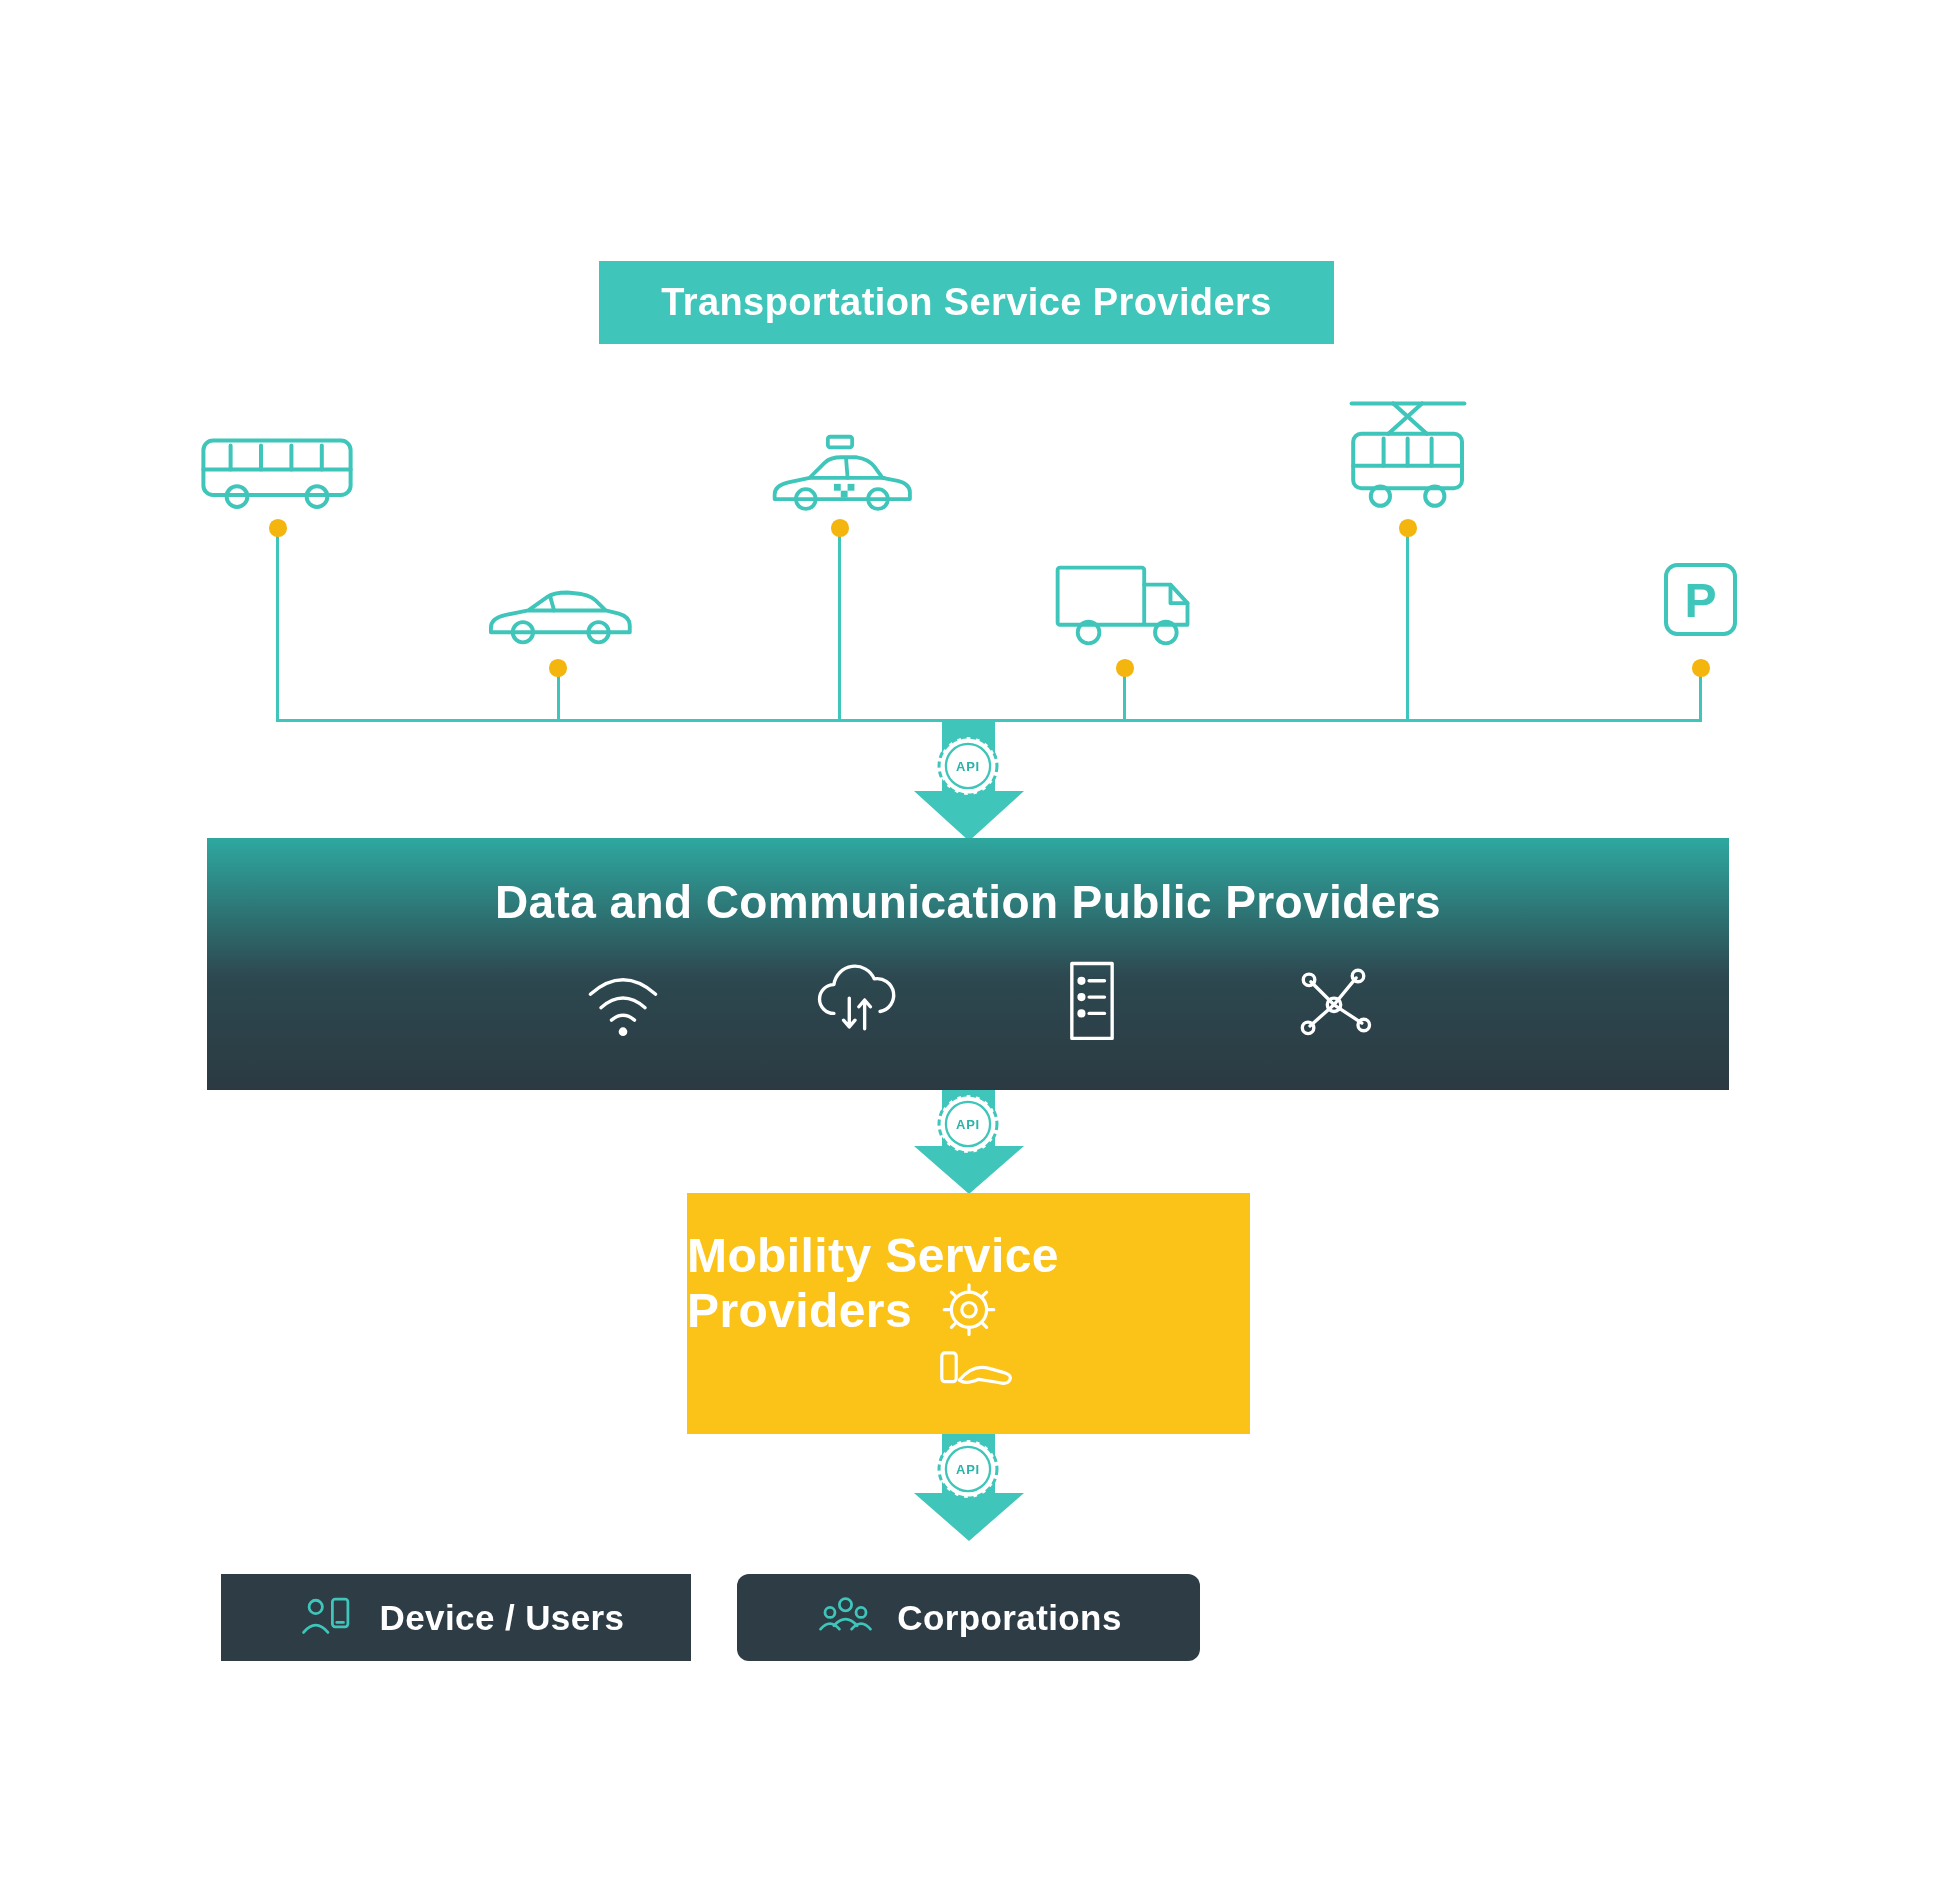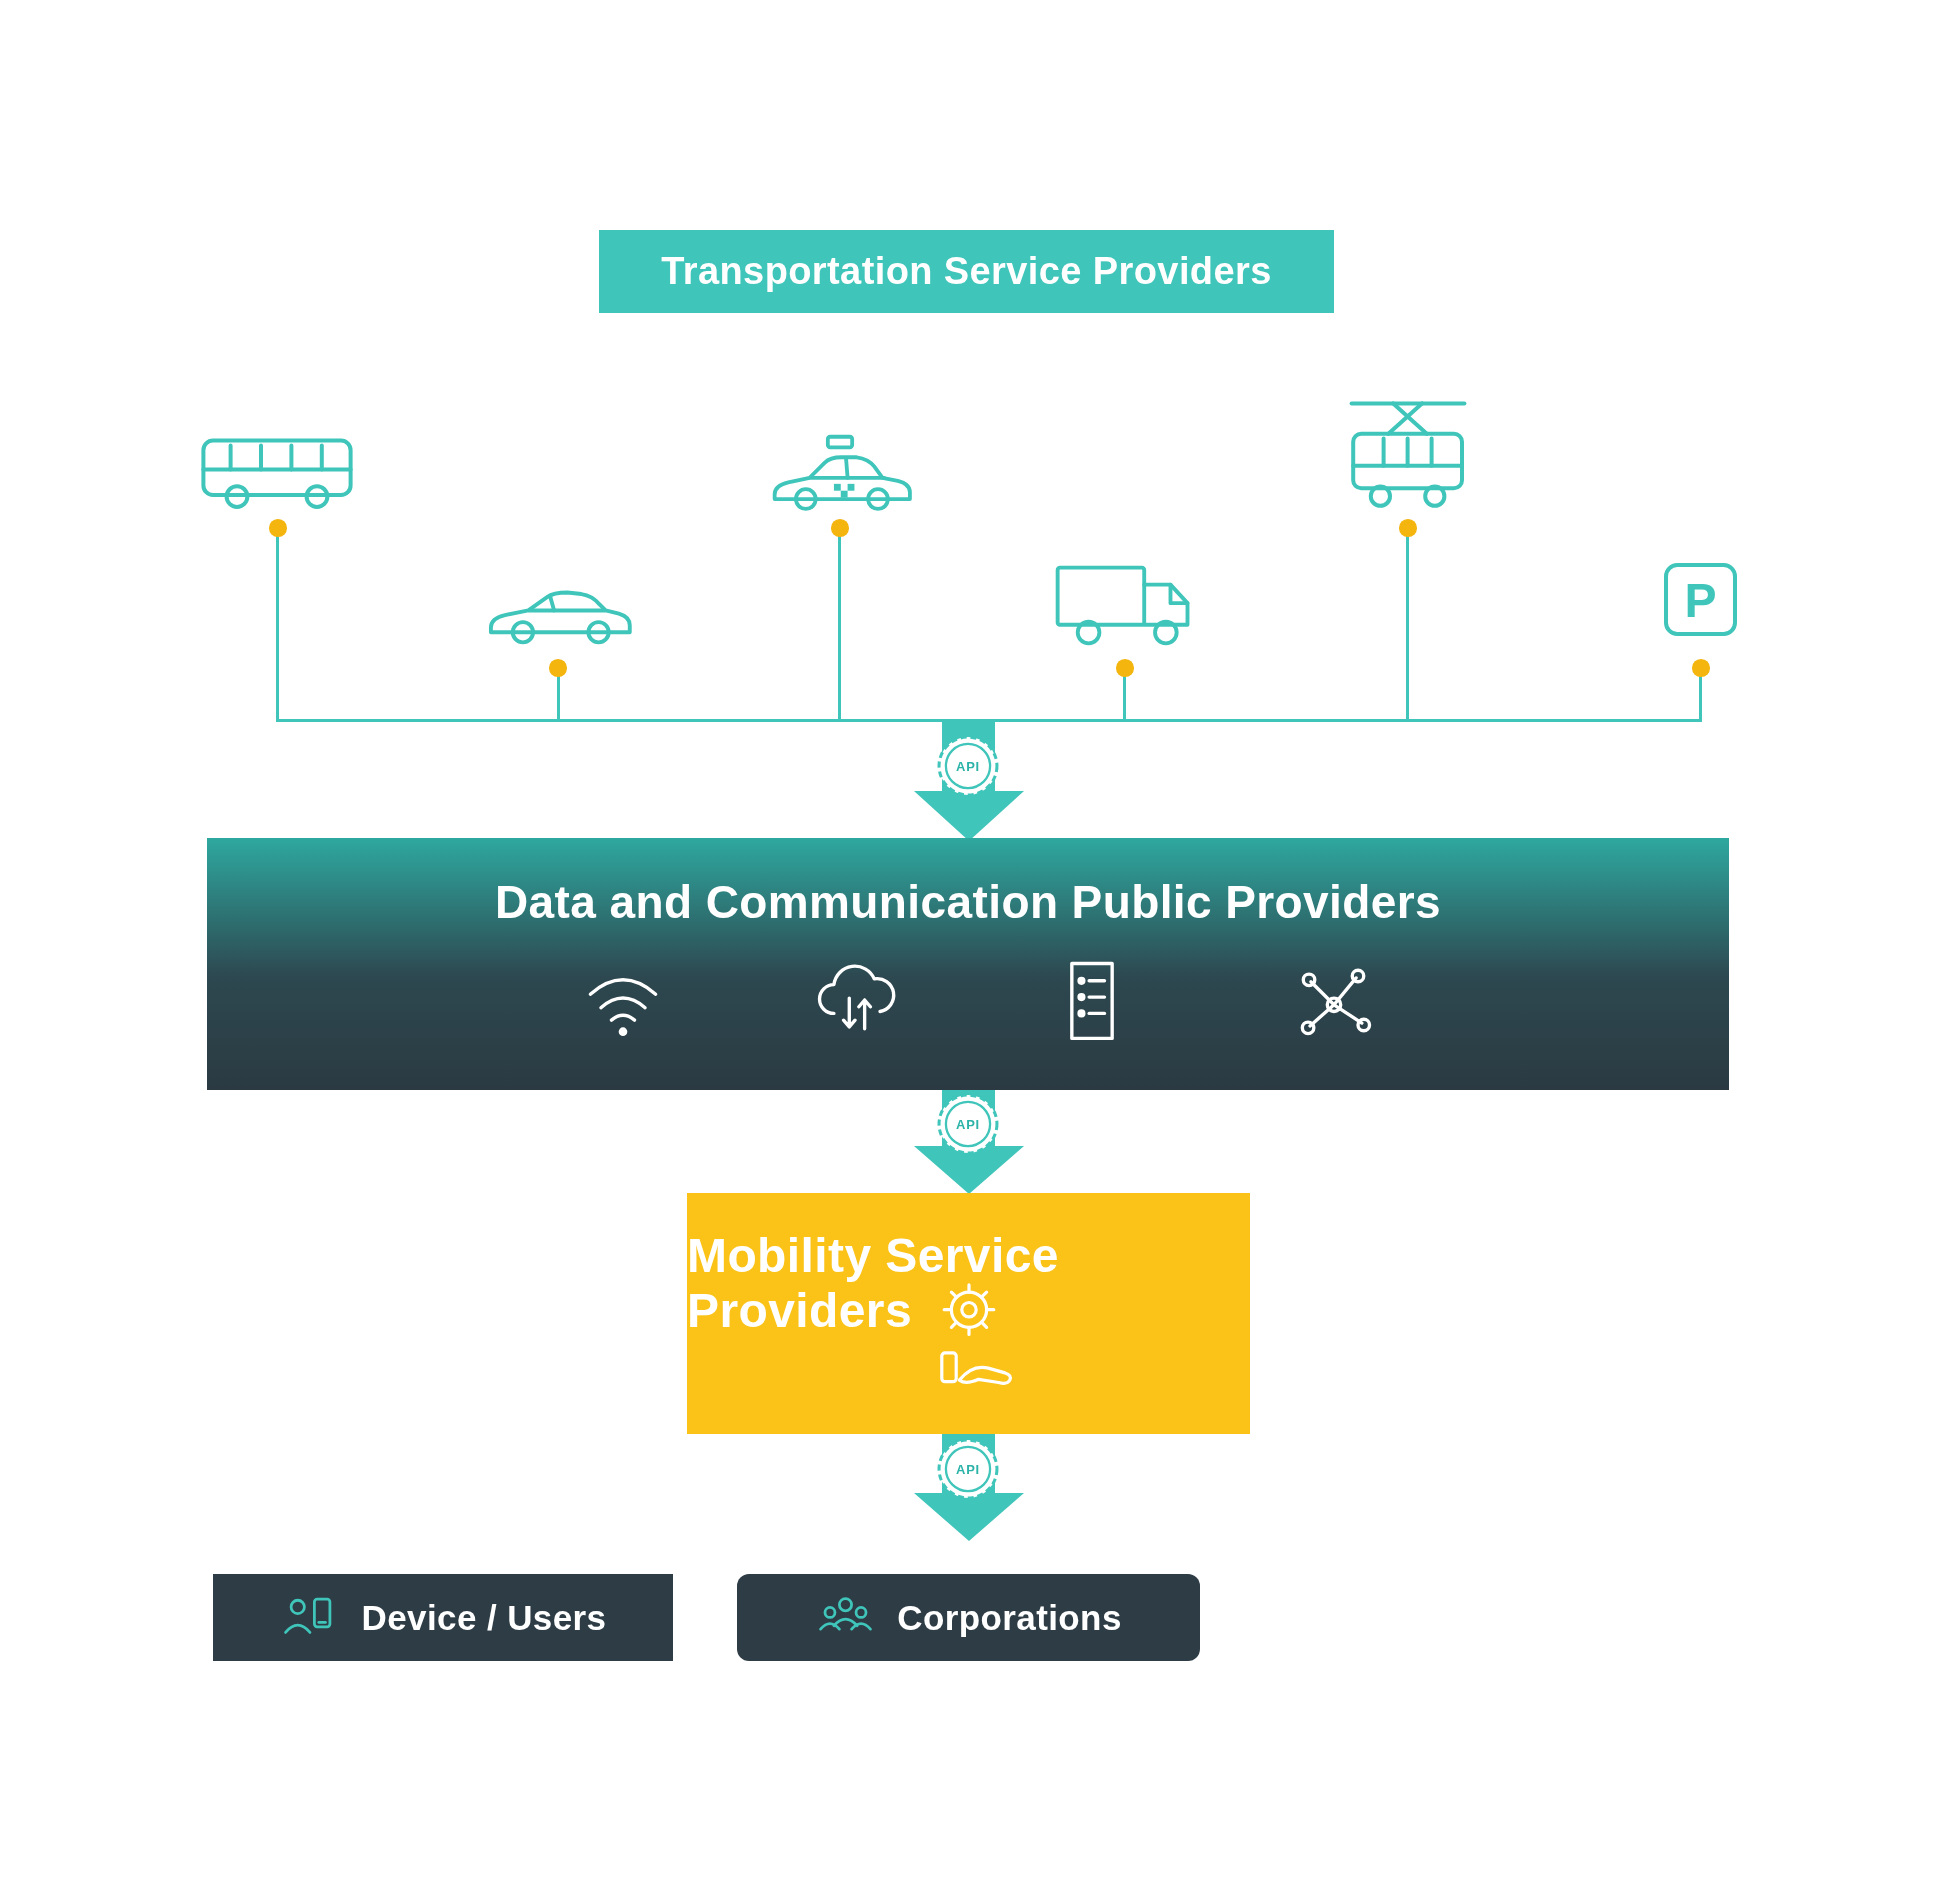--- a/index.html
+++ b/index.html
@@ -5,21 +5,21 @@
   html,body{margin:0;padding:0;background:#ffffff;}
   .canvas{
     position:relative;
     width:1936px;height:1899px;
     background:#ffffff;
     font-family:"Liberation Sans", sans-serif;
     overflow:hidden;
   }
   
   .banner{
-    position:absolute;left:599px;top:230px;width:735px;height:83px;
+    position:absolute;left:599px;top:261px;width:735px;height:83px;
     background:#3fc5ba;color:#ffffff;
     display:flex;align-items:center;justify-content:center;
     font-size:38px;font-weight:600;letter-spacing:0.4px;
   }
   
   .hline{position:absolute;background:#3fc5ba;height:3.2px;}
   .stub{position:absolute;background:#3fc5ba;width:3.2px;}
   .dot{position:absolute;width:17.6px;height:17.6px;border-radius:50%;background:#f5b50f;}
   
   .veh{position:absolute;color:#3fc5ba;}
@@ -219,21 +219,21 @@
   </div>
 
   <div class="shaft" style="left:942px;top:1434px;height:59px;"></div>
   <div class="ahead" style="left:914px;top:1493px;border-top-width:48px;"></div>
   <svg class="badge" style="left:936px;top:1437px;" viewBox="0 0 84 84">
     <circle cx="42" cy="42" r="38" fill="#ffffff" stroke="#3fc5ba" stroke-width="4" stroke-dasharray="8 5"></circle>
     <circle cx="42" cy="42" r="29" fill="#ffffff" stroke="#3fc5ba" stroke-width="3"></circle>
     <text x="42" y="49" text-anchor="middle" font-size="17" font-weight="bold" fill="#2bb3a8" letter-spacing="1">API</text>
   </svg>
 
-  <div class="bbox" style="left:213px;width:460px;">
+  <div class="bbox" style="left:221px;width:460px;padding-left:10px;">
     <span class="bicon">
       <svg viewBox="0 0 110 100">
         <circle cx="32" cy="30" r="12"></circle>
         <path d="M10 76 Q32 50 54 76"></path>
         <rect x="62" y="16" width="28" height="50" rx="5"></rect>
         <path d="M70 58 H82"></path>
       </svg>
     </span>
     <span>Device / Users</span>
   </div>

